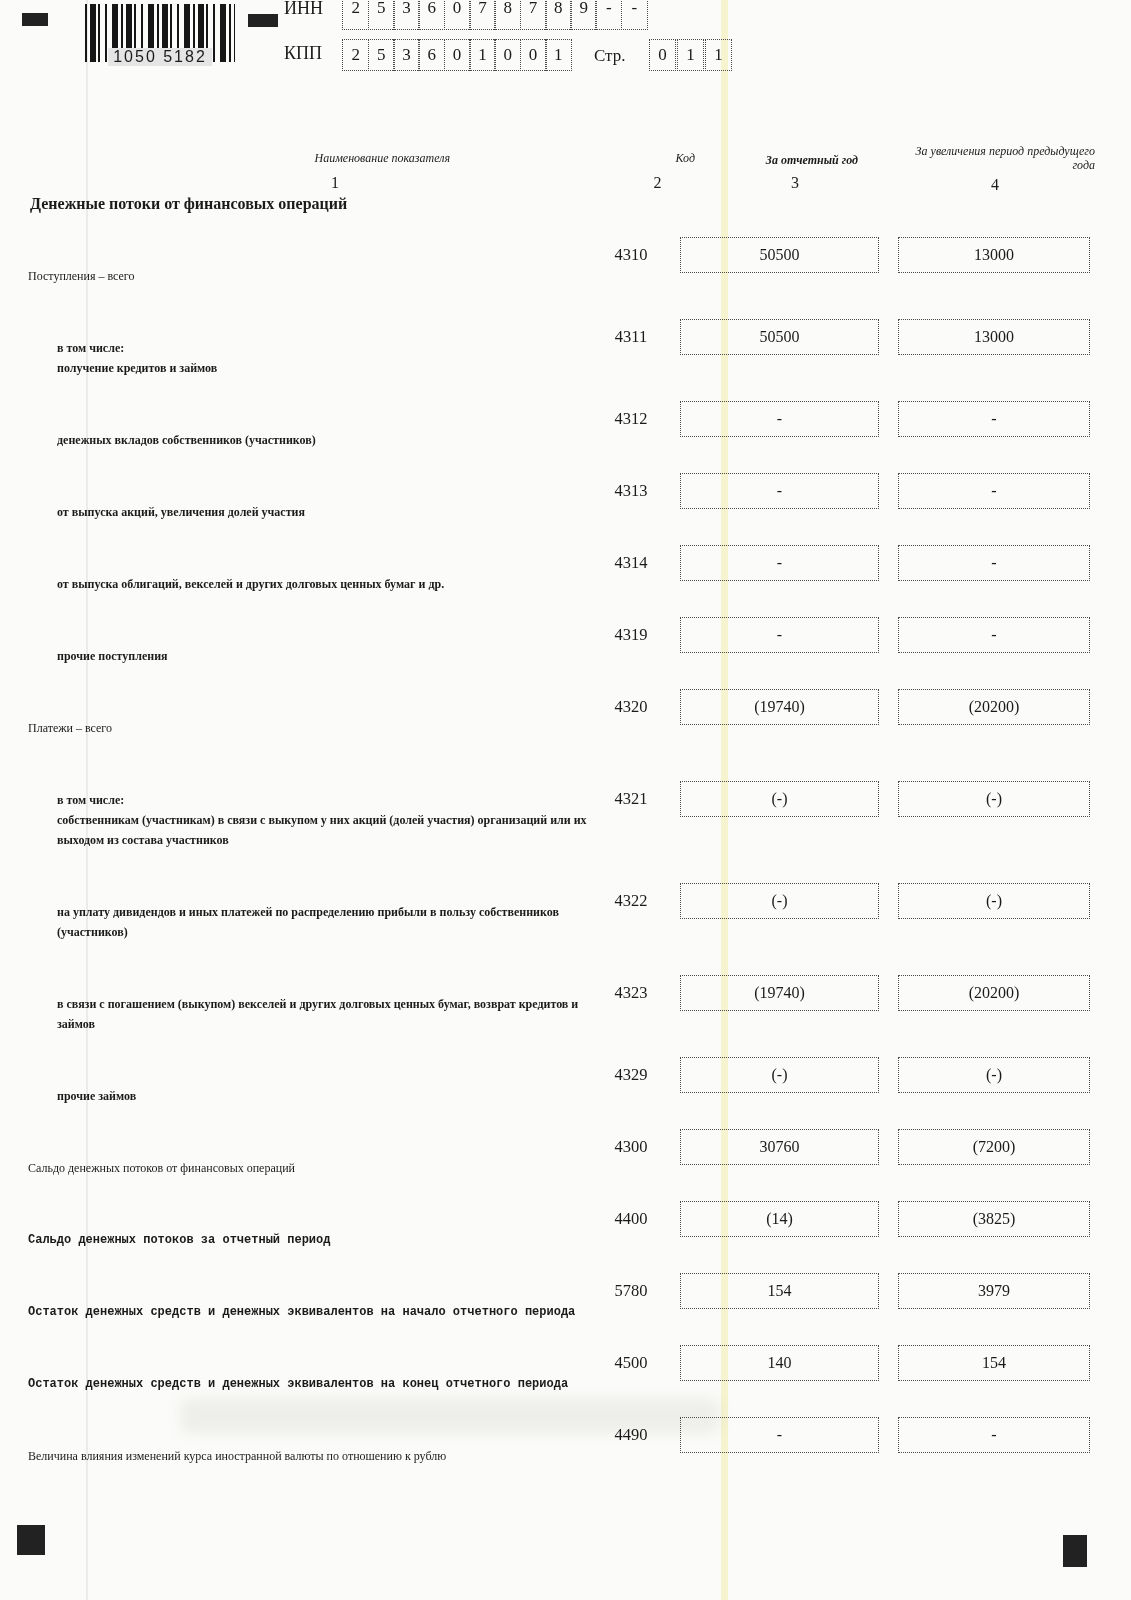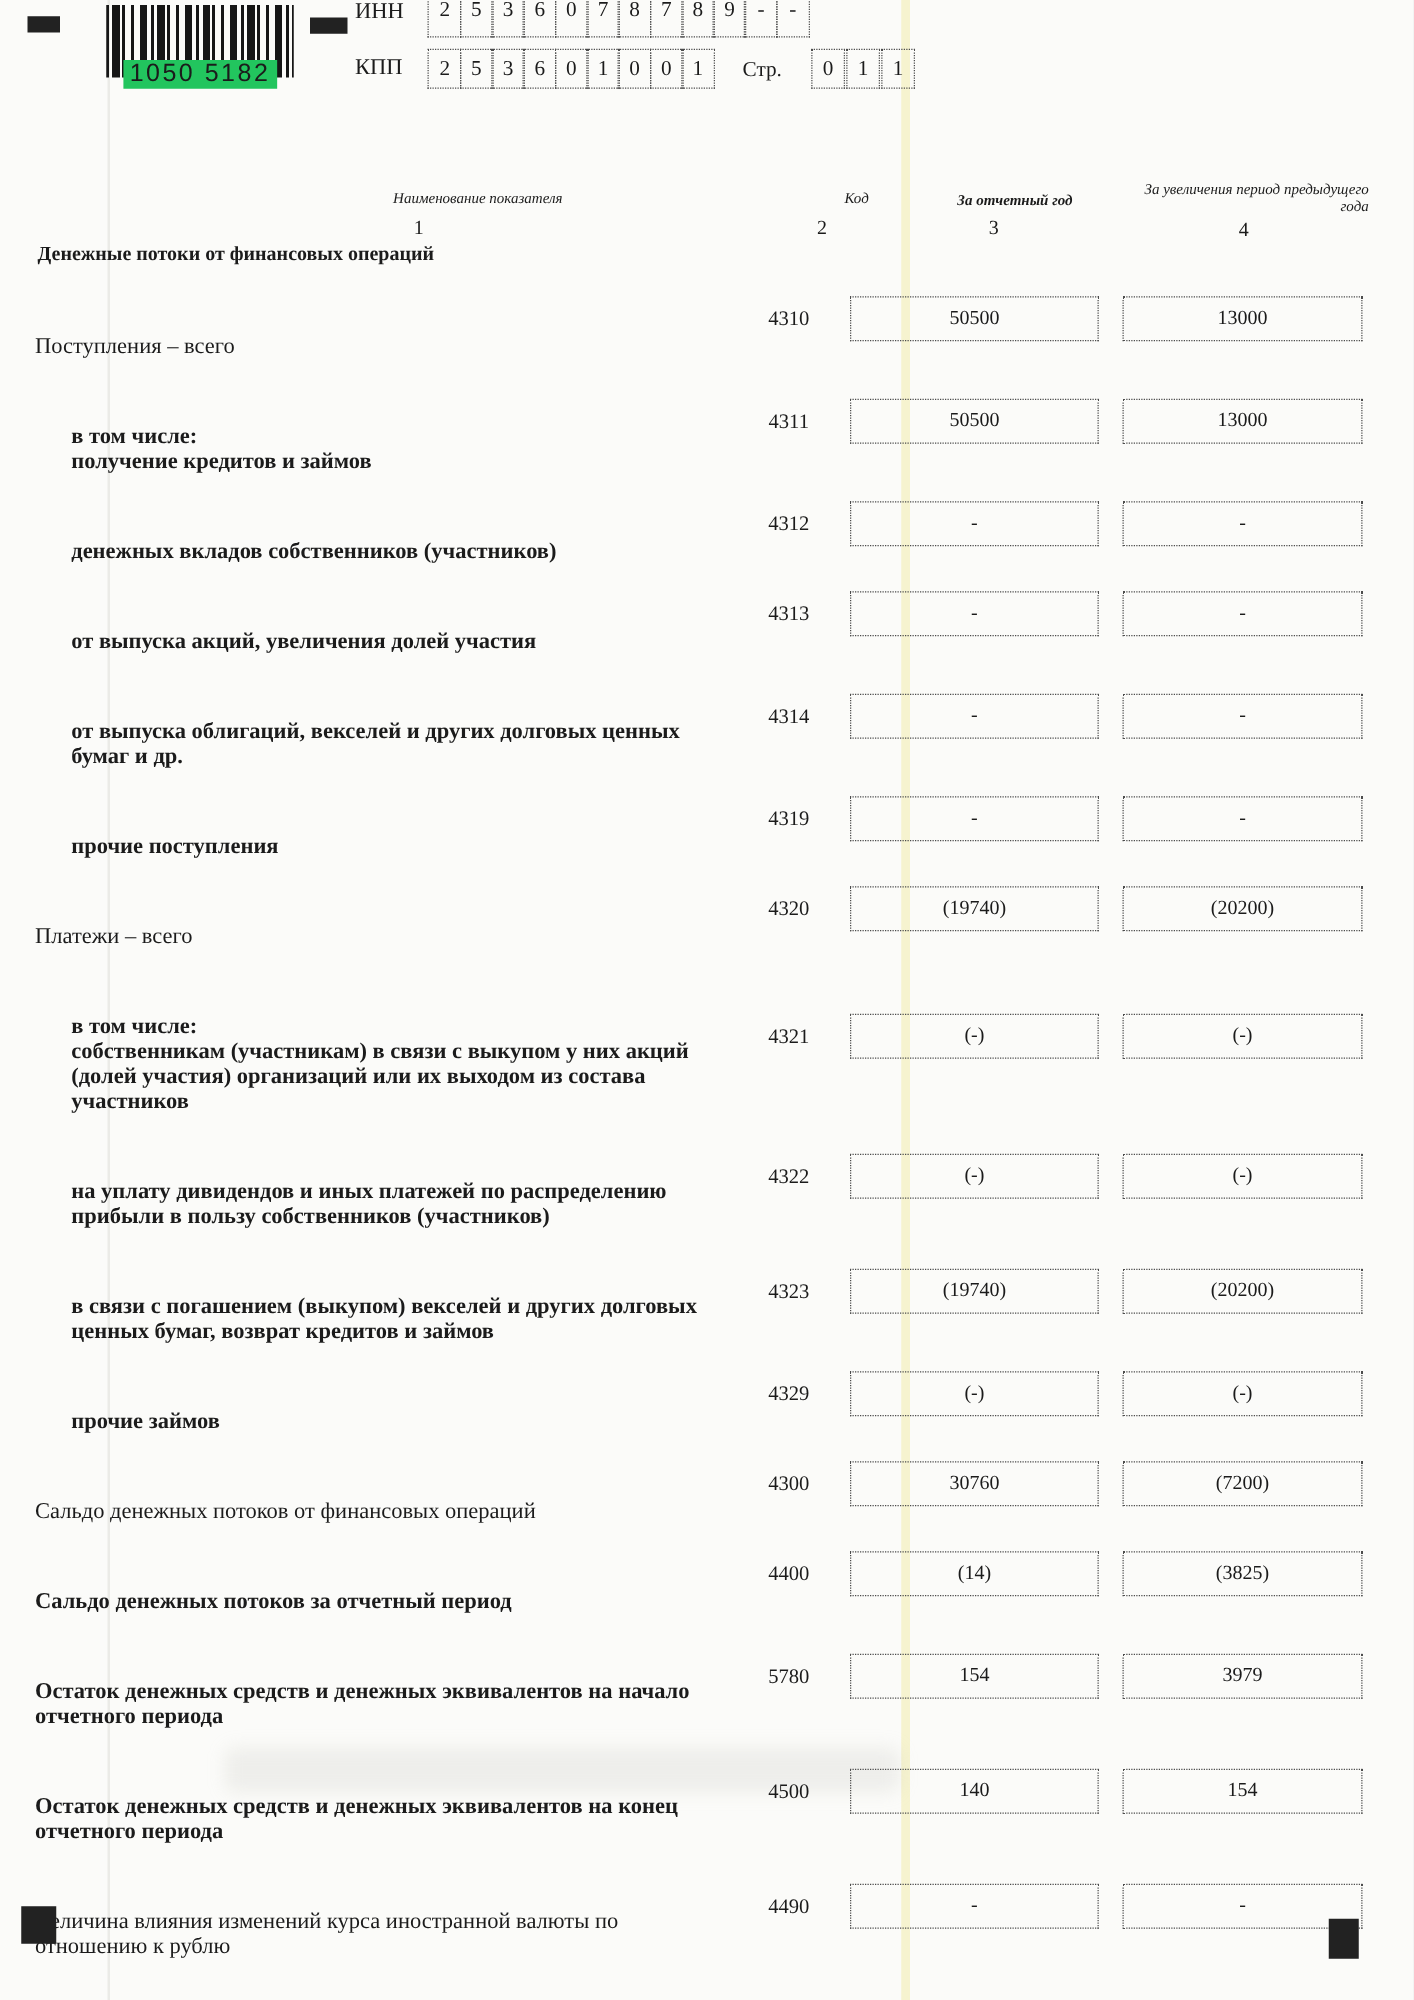--- a/index.html
+++ b/index.html
@@ -22,22 +22,22 @@
   
   .barcode { position:absolute; left:85px; top:4px; width:150px; height:70px; z-index:2; }
   .barcode-bars { width:150px; height:58px;
     background:repeating-linear-gradient(90deg,
       #161616 0 2px, transparent 2px 5px,
       #161616 5px 11px, transparent 11px 13px,
       #161616 13px 15px, transparent 15px 20px,
       #161616 20px 22px, transparent 22px 27px,
       #161616 27px 33px, transparent 33px 36px); }
   .barcode-number { position:absolute; left:50%; top:44px; transform:translateX(-50%);
-    background:#22c55e; padding:0 5px; font-family:"Liberation Sans","DejaVu Sans",sans-serif;
-    font-size:20px; letter-spacing:2px; white-space:nowrap; }
+    background:#e5e5e5; padding:0 5px; font-family:"Liberation Sans","DejaVu Sans",sans-serif;
+    font-size:16px; letter-spacing:2px; white-space:nowrap; }
 
   
   .field-label { position:absolute; font-size:18px; z-index:2; }
   .inn-label { left:284px; top:-2px; }
   .kpp-label { left:284px; top:43px; }
   .str-label { left:594px; top:46px; font-size:17px; }
   .cells { position:absolute; display:flex; z-index:1; }
   .inn-cells { left:344px; top:-14px; }
   .kpp-cells { left:344px; top:39px; }
   .str-cells { left:648px; top:39px; }
@@ -59,23 +59,23 @@
   .cn2 { left:620px; top:174px; width:75px; }
   .cn3 { left:700px; top:174px; width:190px; }
   .cn4 { left:895px; top:176px; width:200px; }
 
   .section-title { position:absolute; left:30px; top:195px; font-weight:bold; font-size:16px; z-index:1; }
 
   
   .rows { position:absolute; left:0; top:224px; width:1131px; z-index:1; }
   .row { display:flex; align-items:center; margin-bottom:10px; }
   .label-cell { width:592px; padding-left:28px; box-sizing:border-box;
-    font-size:18px; line-height:20px;margin-top:42px; }
+    font-size:12px; line-height:20px;margin-top:42px; }
   .row.indent .label-cell { padding-left:57px;font-weight:bold; }
-  .row.bold-label .label-cell { font-weight:bold; }
+  .row.bold-label .label-cell { font-weight:bold;font-family:Liberation Mono, monospace; }
   .row.narrow-label .label-cell { width:545px; }
   .prefix { display:block; }
   .code-cell { width:78px; text-align:center; font-size:16.5px; flex:none; }
   .row.narrow-label .code-cell { margin-left:47px; }
   .vbox { flex:none; width:197px; height:34px; border:1.7px dotted #4c4c4c;
     display:flex; align-items:center; justify-content:center;
     font-size:16px; background:transparent; }
   .vbox.col3 { margin-left:10px; }
   .vbox.col4 { margin-left:19px; width:190px; }
 </style>

